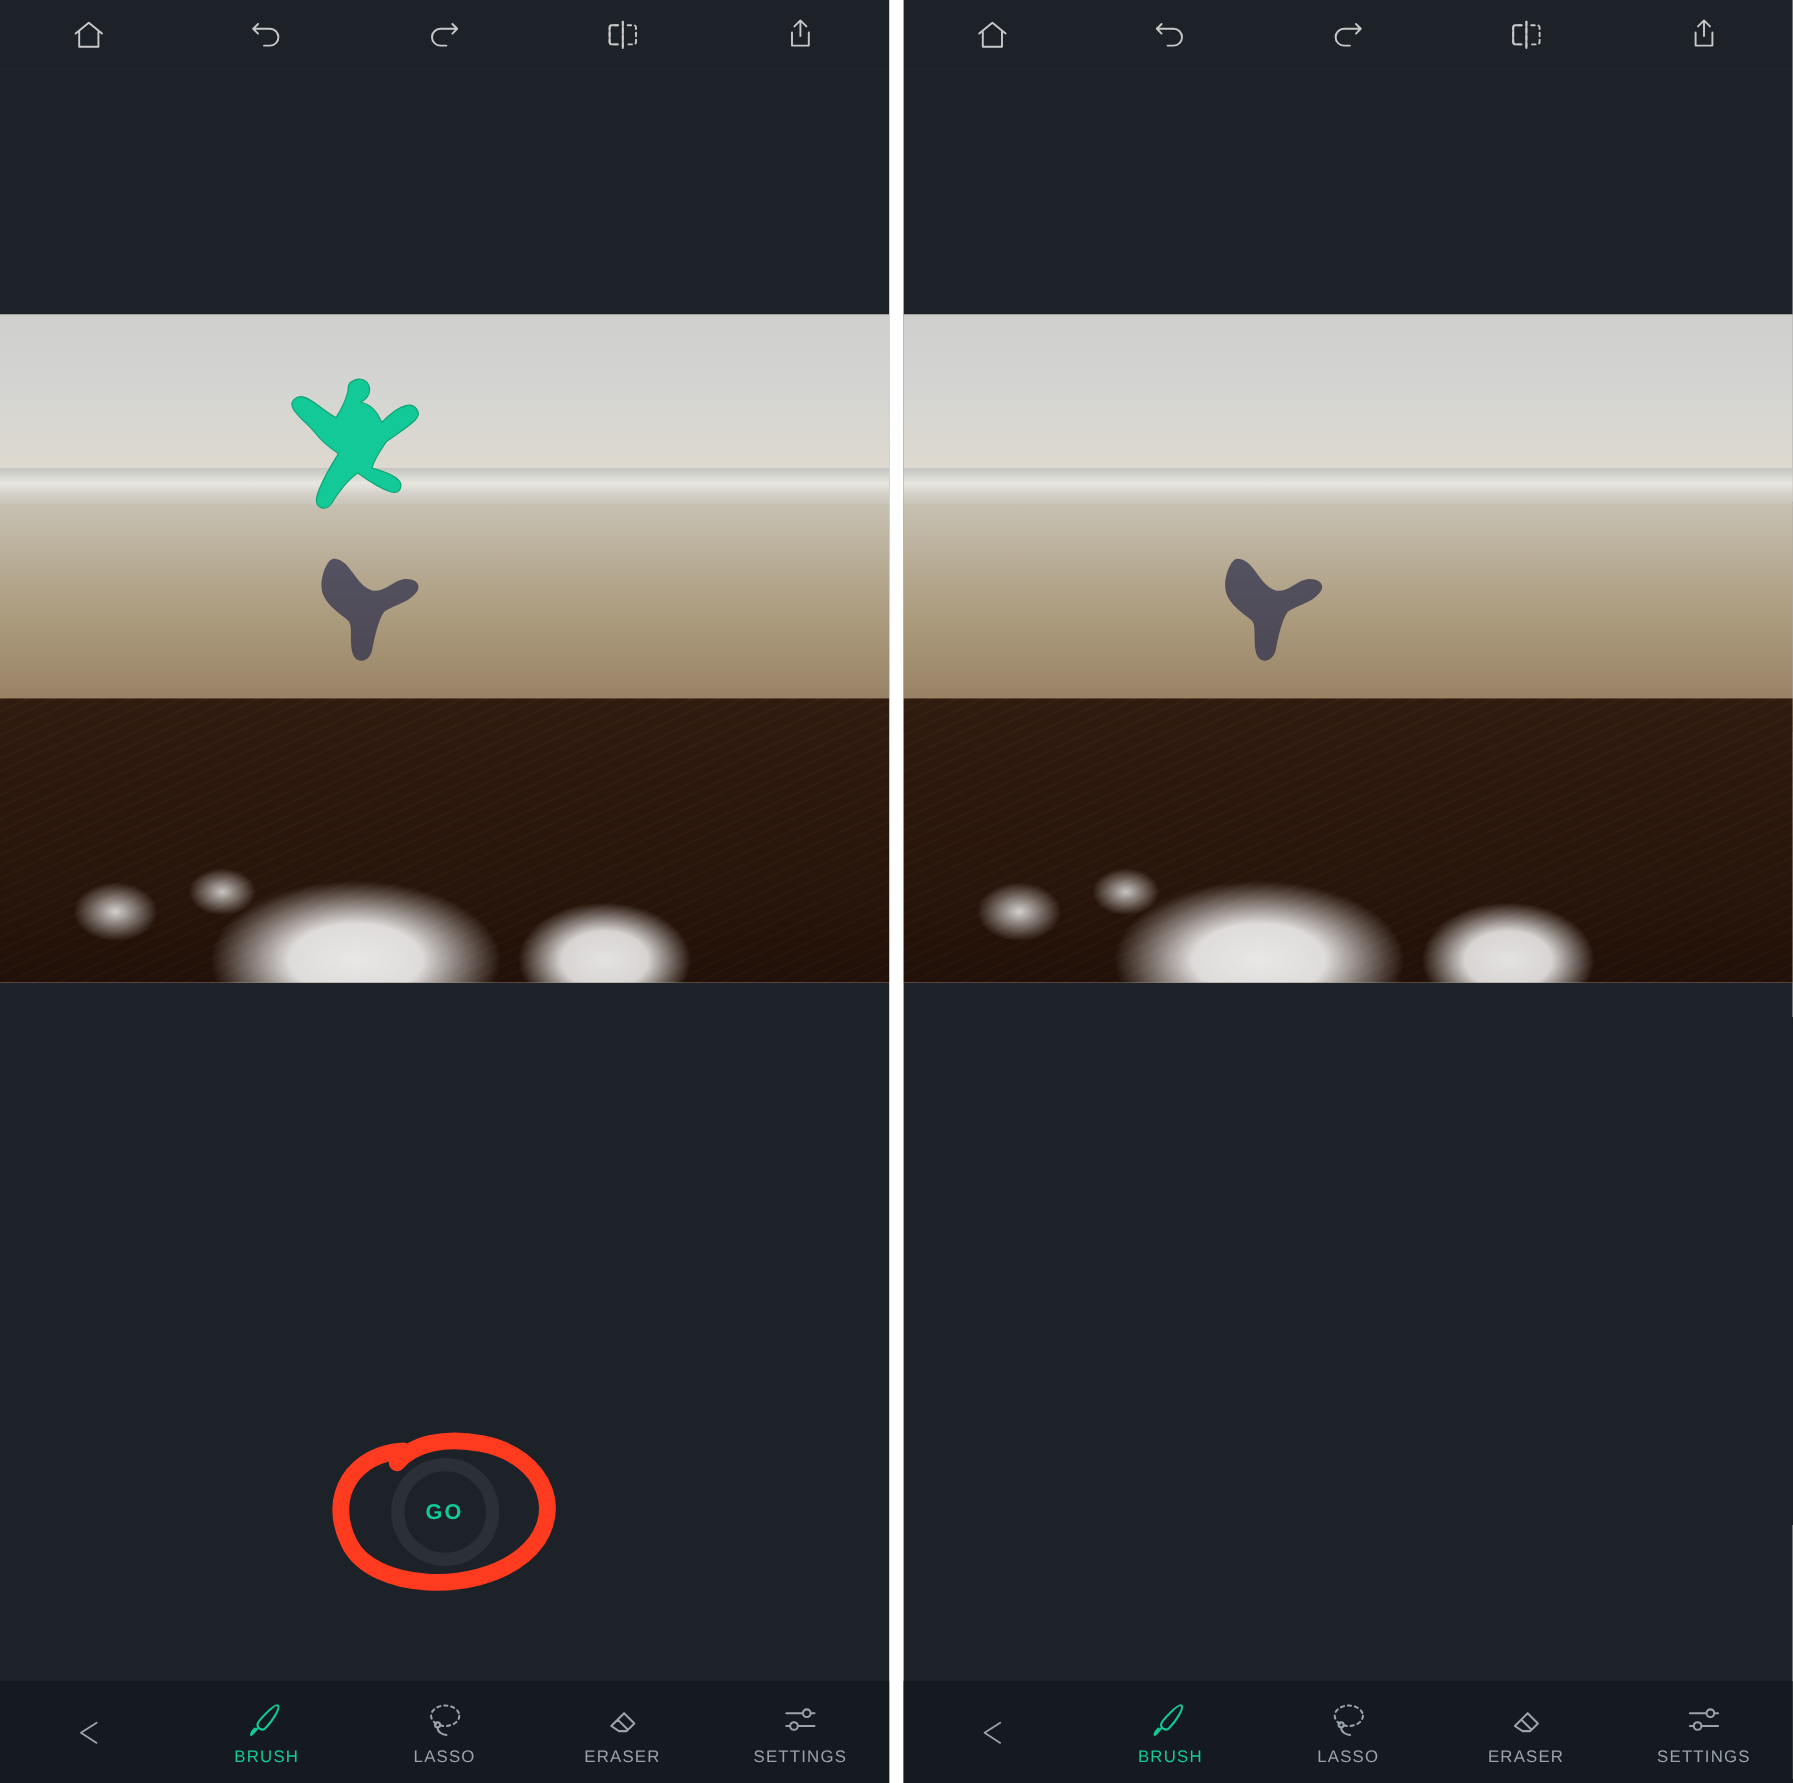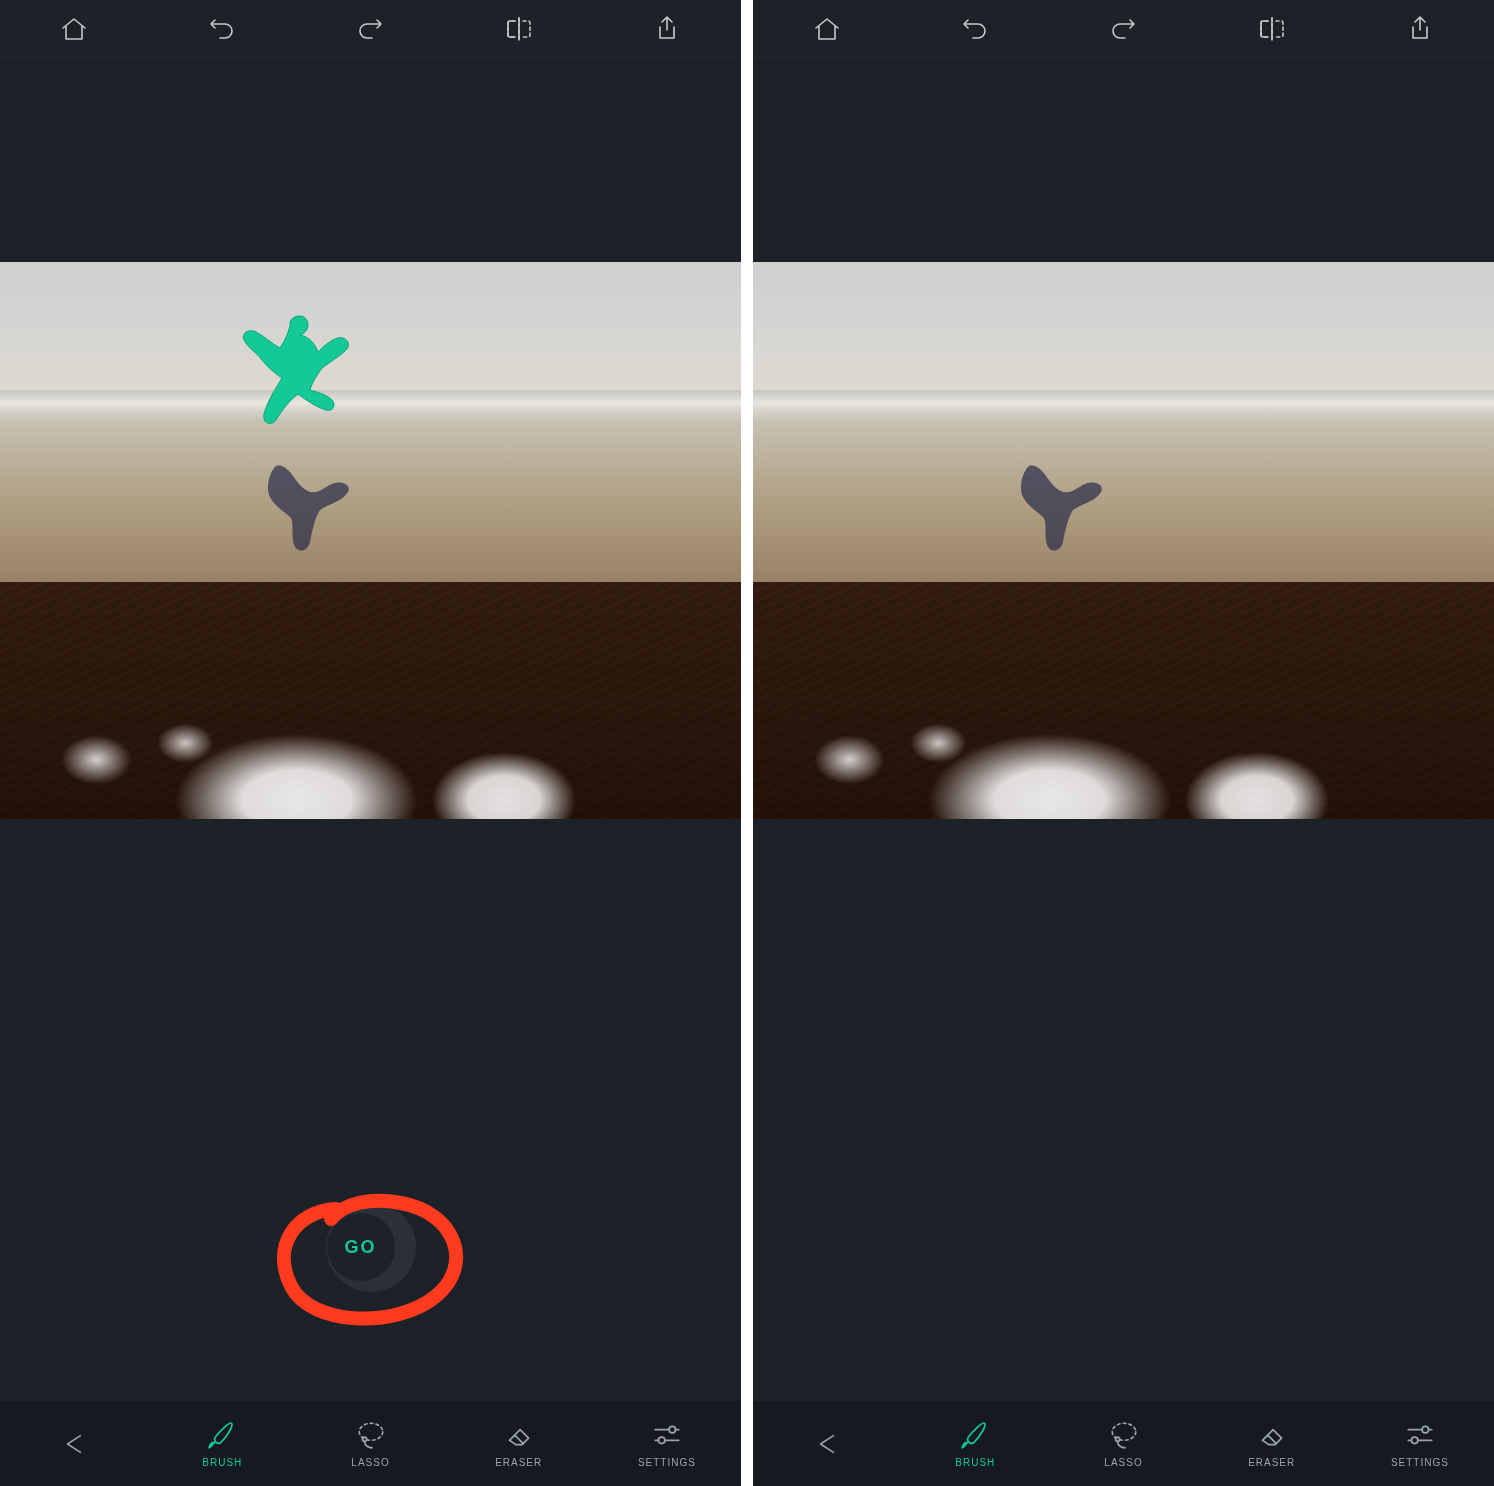--- a/index.html
+++ b/index.html
@@ -39,35 +39,35 @@
       linear-gradient(180deg,#836750 0%,#6b4d37 70%,#5b3f2b 100%);
     background-blend-mode:normal,normal,normal,normal,multiply,normal;}
   .reflection{position:absolute;top:200px;left:240px;width:130px;height:100px;}
   .reflection svg{width:100%;height:100%;}
   .reflection path{fill:#2a2b4a;opacity:.7;}
   .person{position:absolute;top:50px;left:240px;width:130px;height:120px;}
   .person svg{width:100%;height:100%;}
   .person path{fill:var(--accent);stroke:#0ea576;stroke-width:1;}
 
   
-  .go-wrap{position:absolute;left:50%;bottom:109px;transform:translateX(-50%);width:90px;height:90px;border-radius:50%;
-    background:#2b3038;display:flex;align-items:center;}
+  .go-wrap{position:absolute;left:50%;bottom:96px;transform:translateX(-50%);width:90px;height:90px;border-radius:50%;
+    background:#2b3038;display:flex;align-items:center;justify-content:center;}
   .go-inner{width:70px;height:70px;border-radius:50%;background:#1d2229;display:flex;align-items:center;justify-content:center;
     border:1px solid #2b3038;}
   .go-inner span{color:var(--accent);font-size:18px;font-weight:600;letter-spacing:2px;}
   .circled{position:absolute;left:50%;bottom:70px;transform:translateX(-50%);width:190px;height:140px;pointer-events:none;}
   .circled svg{width:100%;height:100%;overflow:visible;}
   .circled path{fill:none;stroke:#ff3b1f;stroke-width:14;stroke-linecap:round;}
 
   
   .bottombar{height:85px;background:var(--bottom);display:flex;align-items:center;justify-content:space-around;}
   .bbtn{display:flex;flex-direction:column;align-items:center;justify-content:center;gap:6px;height:85px;flex:1;}
   .bbtn svg{width:32px;height:32px;stroke:var(--muted);stroke-width:1.6;fill:none;stroke-linecap:round;stroke-linejoin:round;}
   .bbtn.active svg{stroke:var(--accent);}
-  .blabel{font-size:10px;letter-spacing:1px;color:var(--muted);}
+  .blabel{font-size:14px;letter-spacing:1px;color:var(--muted);}
   .bbtn.active .blabel{color:var(--accent);}
   .bbtn.back svg{width:28px;height:28px;}
 </style>
 </head>
 <body>
 
 <svg width="0" height="0" style="position:absolute">
   <defs>
     <g id="i-home">
         <path d="M4 14 L15 5 L26 14 M7 12 V25 H23 V12"></path>

